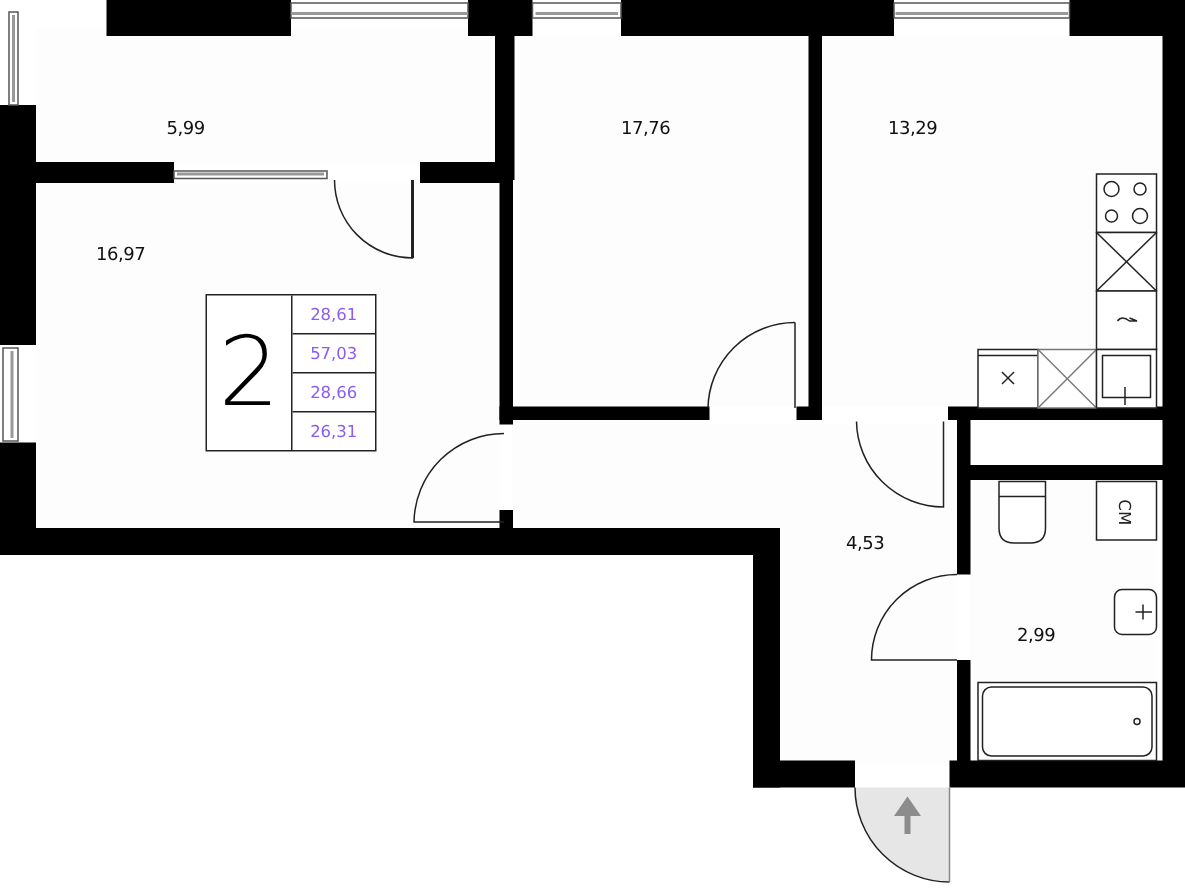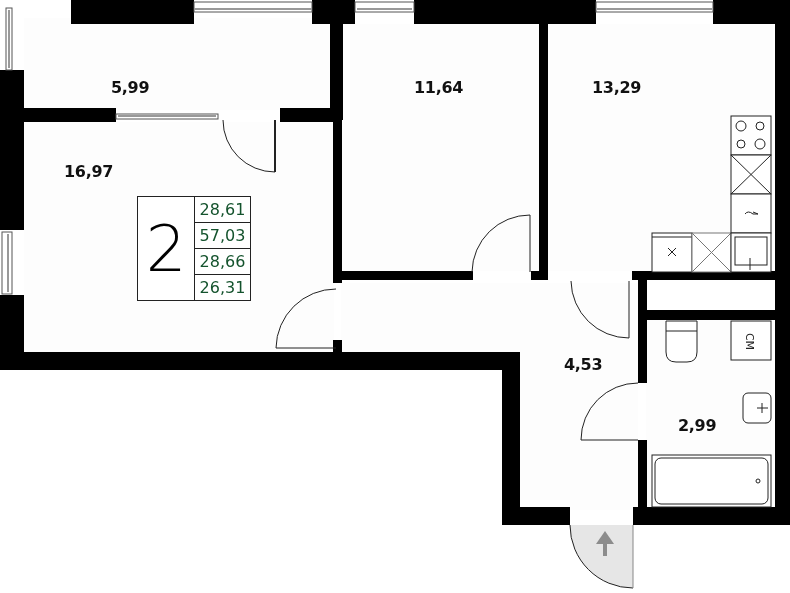--- a/index.html
+++ b/index.html
@@ -1,33 +1,33 @@
 <!DOCTYPE html>
 <html><head>
 <meta charset="utf-8">
 <style>
   html, body { margin: 0; padding: 0; background: #ffffff; }
   body { width: 790px; height: 593px; overflow: hidden; position: relative; font-family: "Liberation Sans", "DejaVu Sans", sans-serif; }
   #plan { position: absolute; left: 0; top: 0; width: 790px; height: 593px; }
   .room-label {
-    position: absolute; font-size: 16px; color: #111; letter-spacing: -0.3px;
-    font-family: "DejaVu Sans", "Liberation Sans", sans-serif; font-weight: 700;
+    position: absolute; font-size: 12px; color: #111; letter-spacing: -0.3px;
+    font-family: "DejaVu Sans", "Liberation Sans", sans-serif; font-weight: 400;
   }
   .legend {
     position: absolute; left: 137px; top: 196px; width: 114px; height: 105px;
     border: 1px solid #222; box-sizing: border-box; display: flex; background: #fff;
   }
   .legend-rooms {
     width: 56px; border-right: 1px solid #222; display: flex; align-items: center; justify-content: center;
     font-size: 64px; line-height: 1; font-family: "DejaVu Sans", "Liberation Sans", sans-serif; font-weight: 300; color: #000;
   }
   .legend-areas { flex: 1; display: flex; flex-direction: column; }
   .legend-area {
     flex: 1; border-bottom: 1px solid #222; display: flex; align-items: center; justify-content: center;
-    font-size: 16px; font-family: "DejaVu Sans", "Liberation Sans", sans-serif; color: #14532d;
+    font-size: 11px; font-family: "DejaVu Sans", "Liberation Sans", sans-serif; color: #8b5cf6;
   }
   .legend-area:last-child { border-bottom: none; }
   .cm-label {
     position: absolute; left: 741px; top: 335px; font-size: 11px; transform: rotate(90deg);
     font-family: "DejaVu Sans", sans-serif; color: #222;
   }
 </style>
 </head>
 <body>
 
@@ -146,21 +146,21 @@
     <line x1="757" y1="408" x2="768" y2="408"></line>
     <line x1="762" y1="403" x2="762" y2="413"></line>
     <rect x="652" y="455" width="119" height="52"></rect>
     <rect x="655" y="458" width="113" height="46" rx="6"></rect>
     <circle cx="758" cy="481" r="2"></circle>
   </g>
 </svg>
 
 <div class="room-label" style="left:111px;top:78px;">5,99</div>
 <div class="room-label" style="left:64px;top:162px;text-align:right;">16,97</div>
-<div class="room-label" style="left:414px;top:78px;">11,64</div>
+<div class="room-label" style="left:414px;top:78px;">17,76</div>
 <div class="room-label" style="left:592px;top:78px;text-align:center;">13,29</div>
 <div class="room-label" style="left:564px;top:355px;">4,53</div>
 <div class="room-label" style="left:678px;top:416px;">2,99</div>
 
 <div class="legend">
   <div class="legend-rooms">2</div>
   <div class="legend-areas">
     <div class="legend-area">28,61</div>
     <div class="legend-area">57,03</div>
     <div class="legend-area">28,66</div>

